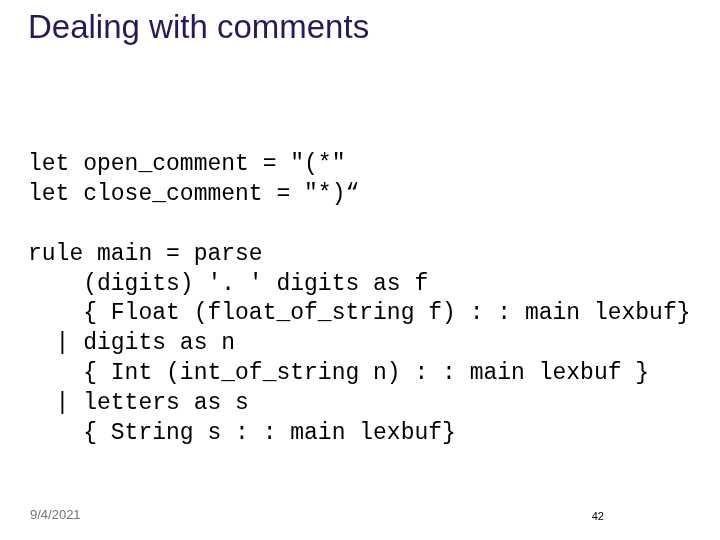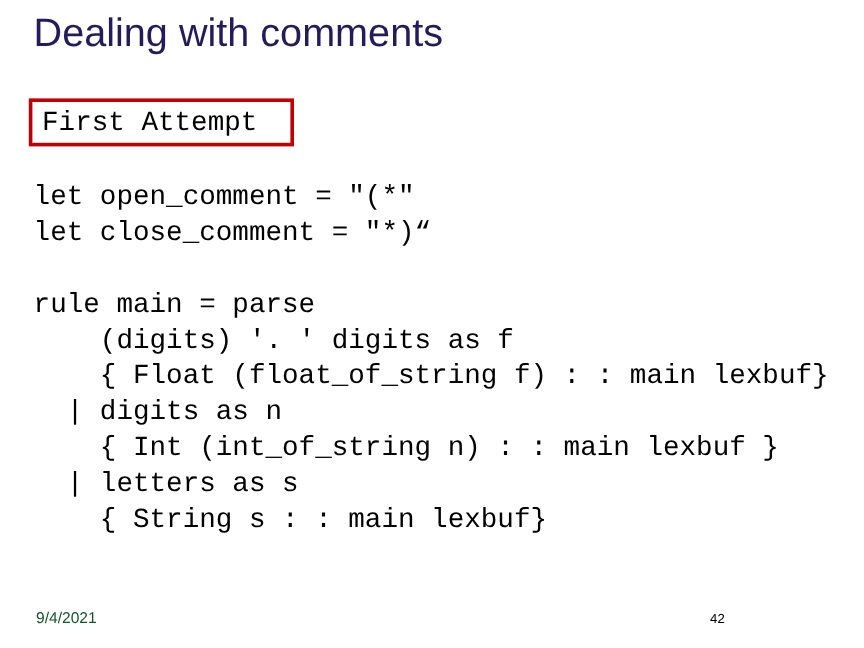--- a/index.html
+++ b/index.html
@@ -49,41 +49,38 @@
     line-height: 1.3;
     color: #000;
     white-space: pre;
   }
   .date {
     position: absolute;
     left: 30px;
     bottom: 18px;
     font-family: Arial, sans-serif;
     font-size: 13px;
-    color: #14532d;
+    color: #737373;
   }
   .pagenum {
     position: absolute;
     right: 30px;
     bottom: 18px;
     font-family: Arial, sans-serif;
     font-size: 11px;
     color: #000;
   }
 </style>
 </head>
 <body>
 
 <div class="slide">
 
   <div class="title">Dealing with comments</div>
 
-  <div class="attempt-box">
-    <span class="attempt-label">First Attempt</span>
-  </div>
 
   <div class="code-block">let open_comment = "(*"
 let close_comment = "*)“
 
 rule main = parse
     (digits) '. ' digits as f
     { Float (float_of_string f) : : main lexbuf}
   | digits as n
     { Int (int_of_string n) : : main lexbuf }
   | letters as s

